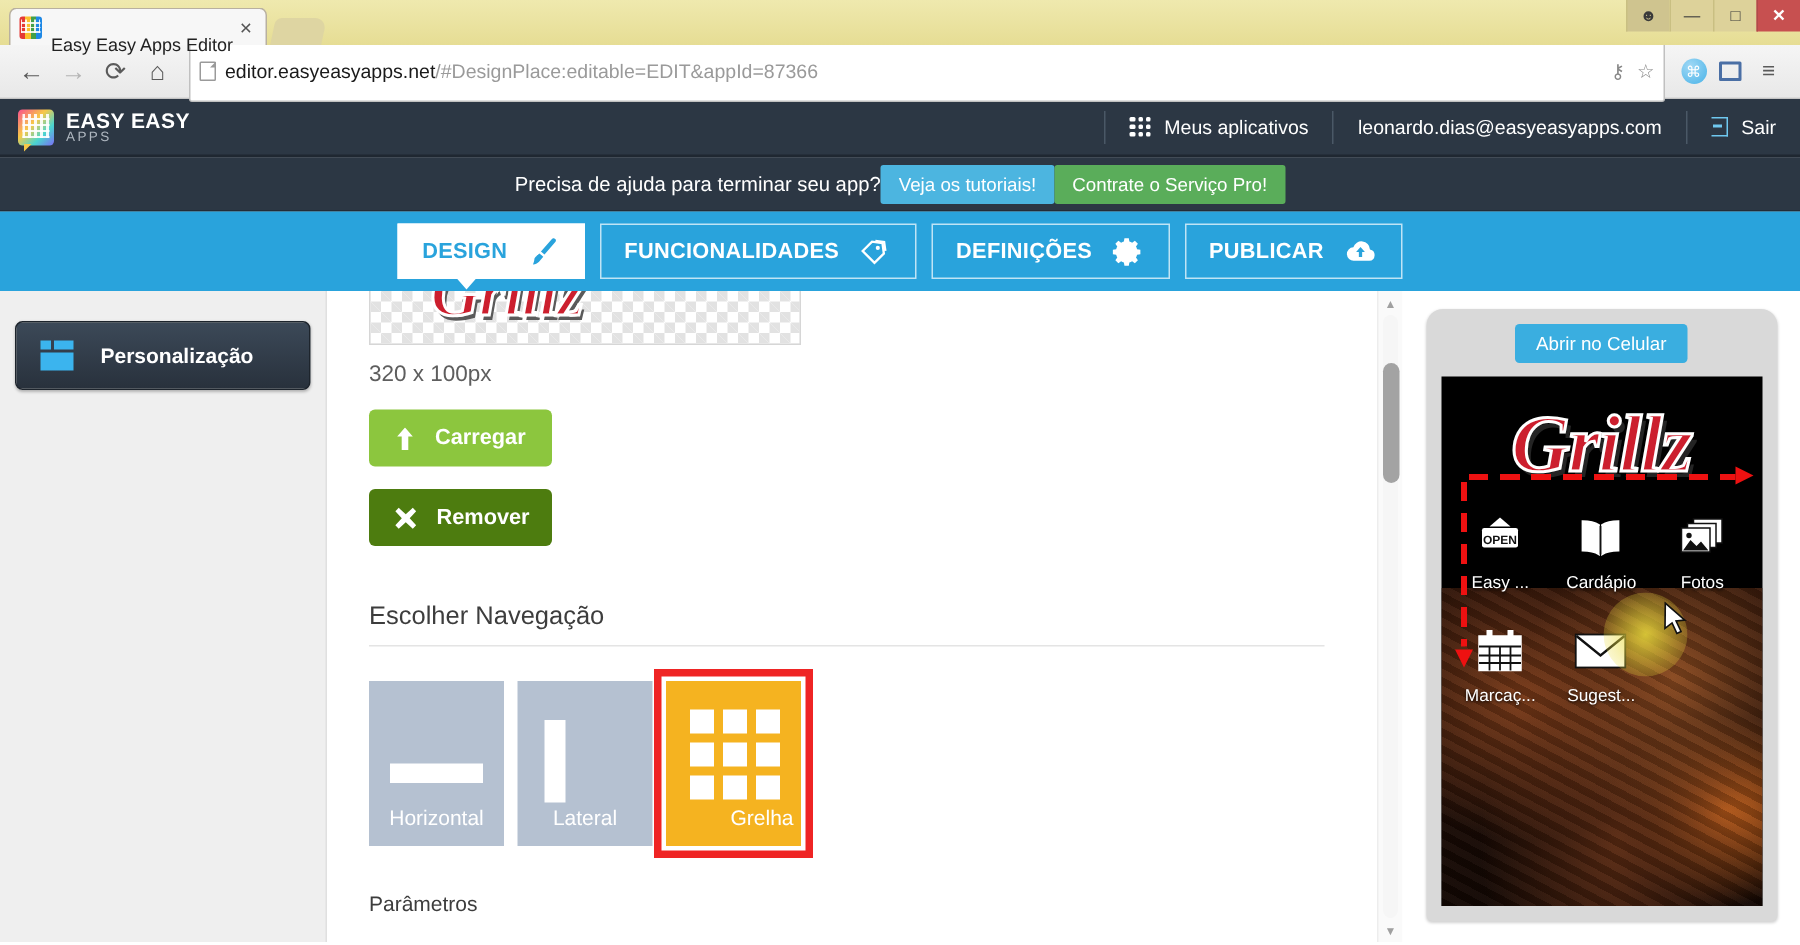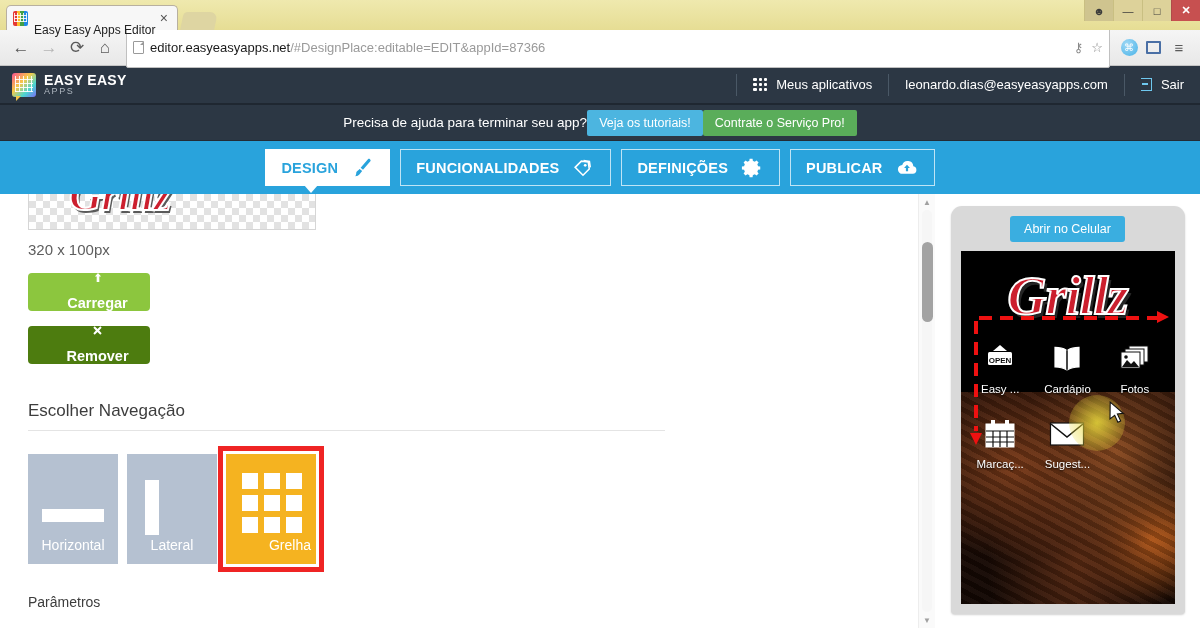--- a/index.html
+++ b/index.html
@@ -320,21 +320,20 @@
   }
   .act-btn {
     margin-top: 15px;
     width: 122px; height: 38px;
     border: none; border-radius: 4px;
     color: #fff; font-size: 14.5px; font-weight: bold;
     display: flex; align-items: center; gap: 13px;
     padding-left: 17px;
     cursor: pointer;
     font-family: inherit;
-    flex-direction: column;
   }
   .btn-upload { background: #8cc63e; }
   .btn-remove { background: #4d7c0f; }
 
   .section-head {
     margin-top: 37px;
     font-size: 17px; color: #3d3d3d;
     padding-bottom: 9px;
     border-bottom: 1px solid #e4e4e4;
     width: 637px;
@@ -613,20 +612,30 @@
     <span>PUBLICAR</span>
     <svg class="ic" viewBox="0 0 24 24">
       <path fill="#fff" d="M18.9 10.1A6.2 6.2 0 006.8 8.6 4.9 4.9 0 007.2 18.4h11.2a4.2 4.2 0 00.5-8.3z"></path>
       <path fill="#29a3dc" d="M12 8.4l3.2 3.6h-2v3.6h-2.4V12h-2z"></path>
     </svg>
   </div>
 </div>
 
 <div class="workspace">
 
+  <div class="sidebar">
+    <div class="side-btn">
+      <span class="side-icon">
+          <i></i>
+          <i></i>
+          <i></i>
+        </span>
+      <span>Personalização</span>
+    </div>
+  </div>
 
   <div class="panel">
     <div class="panel-inner">
 
       <div class="logo-preview">
         <span class="logo-clip">Grillz</span>
       </div>
 
       <div class="size-label">320 x 100px</div>
 

